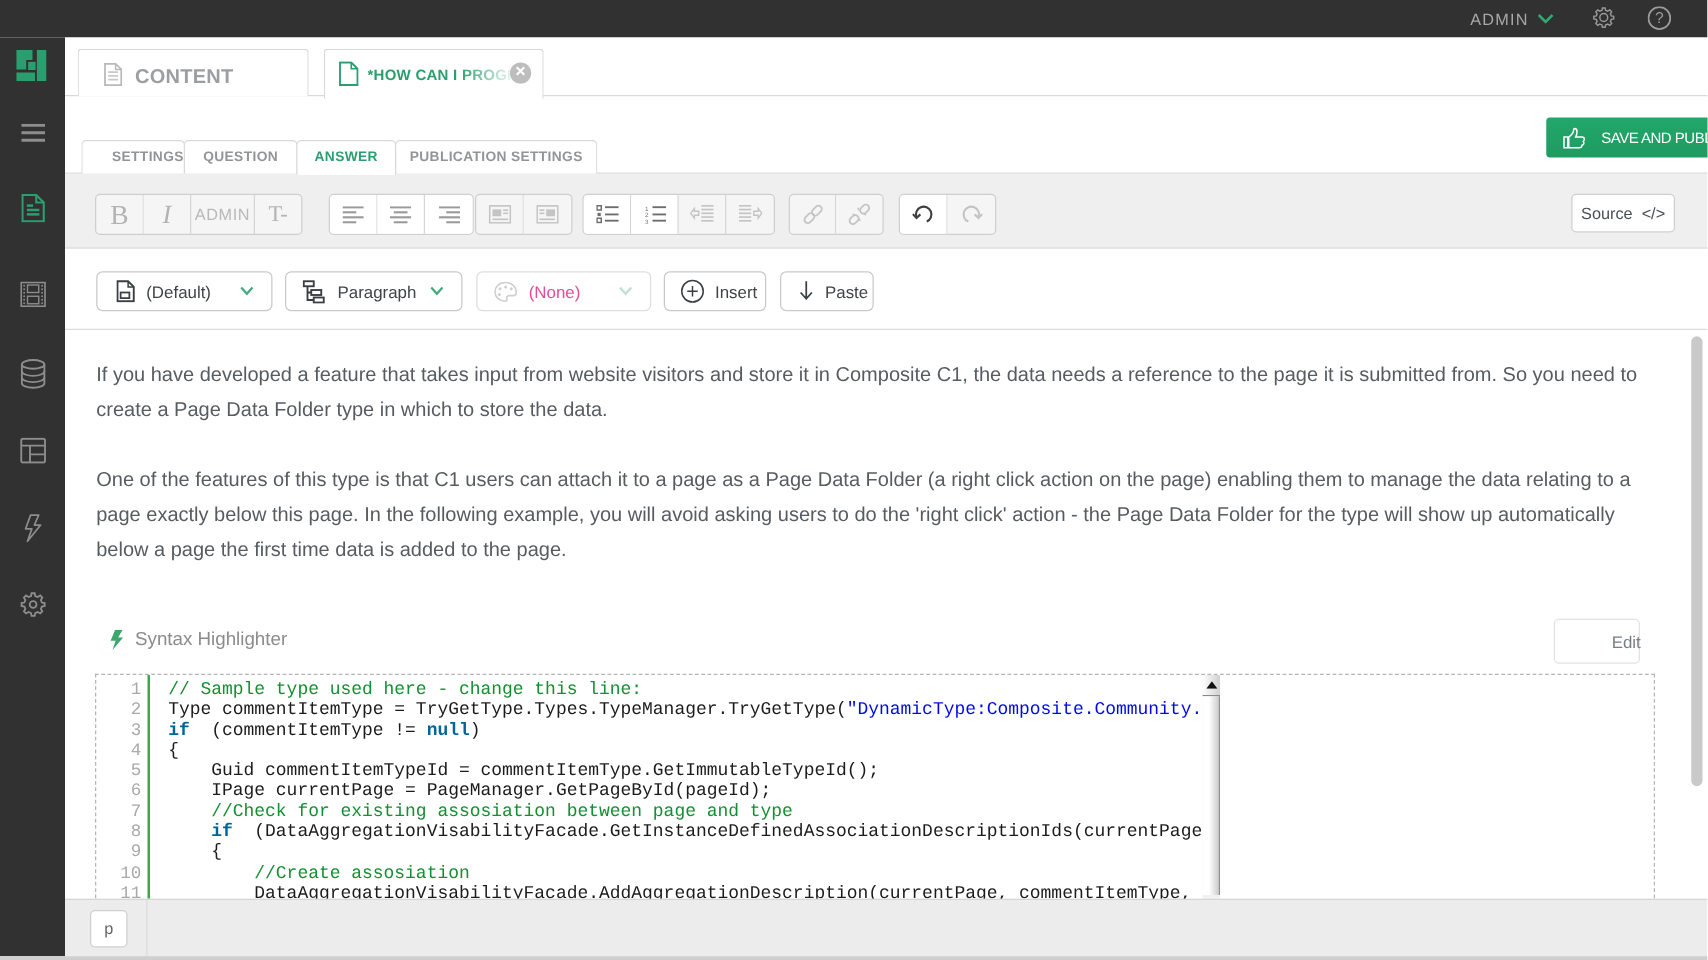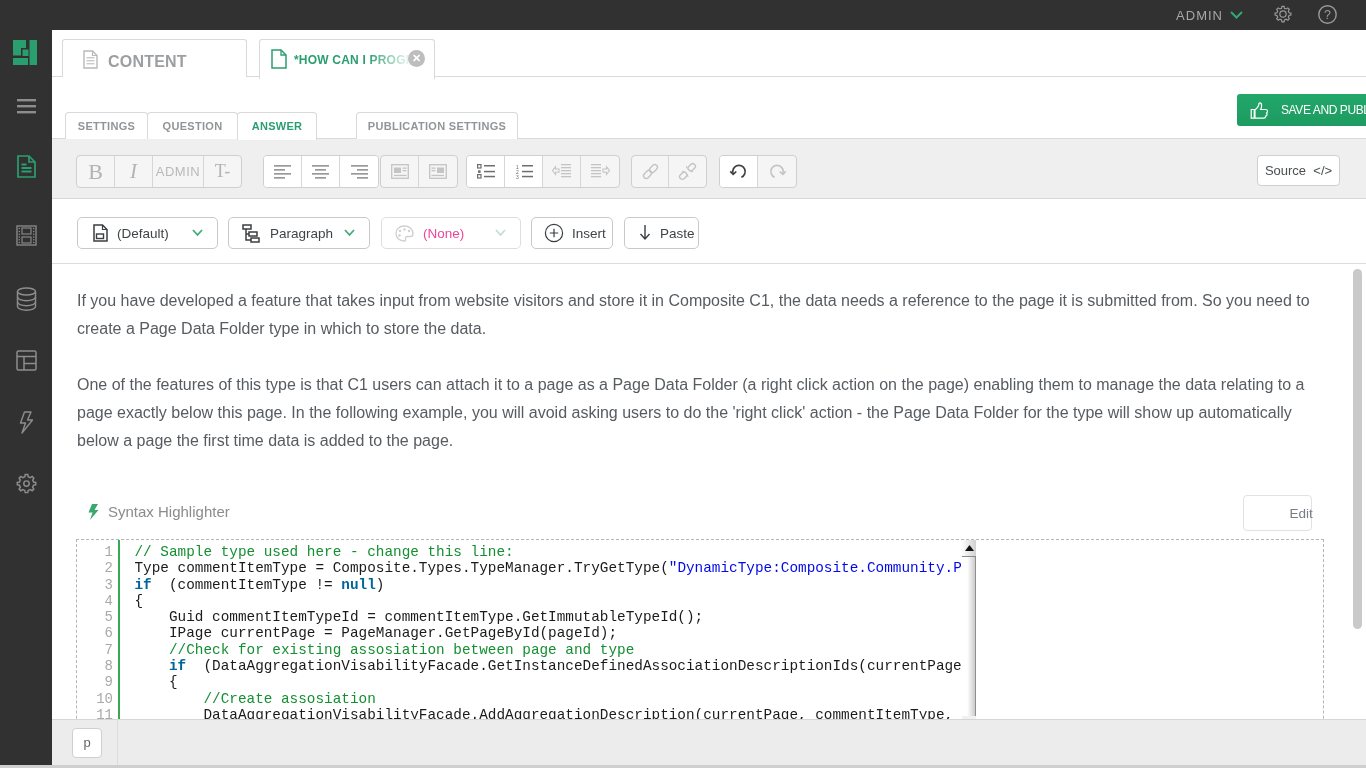--- a/index.html
+++ b/index.html
@@ -171,24 +171,24 @@
 <div class="tab2 abs">
   <svg style="position:absolute;left:11px;top:9px" width="16" height="20" viewBox="0 0 16 20">
       <path d="M1 1 H10 L15 6 V19 H1 Z" fill="none" stroke="#2b9e6f" stroke-width="1.5"></path>
       <path d="M10 1 V6 H15" fill="none" stroke="#2b9e6f" stroke-width="1.3"></path>
     </svg>
   <div class="lbl">*HOW CAN I PROGRA</div>
   <div class="closebtn">✕</div>
 </div>
 
 <div id="subline" class="abs"></div>
-<div class="subtab abs" style="left:65px;width:81px;">SETTINGS</div>
+<div class="subtab abs" style="left:65px;width:81px;text-align:right;">SETTINGS</div>
 <div class="subtab abs" style="left:147px;width:89px;">QUESTION</div>
 <div class="subtab subactive abs" style="left:237px;width:78px;">ANSWER</div>
-<div class="subtab abs" style="left:316px;width:160px;margin-left:40px;">PUBLICATION SETTINGS</div>
+<div class="subtab abs" style="left:316px;width:160px;">PUBLICATION SETTINGS</div>
 
 <div id="savebtn" class="abs">
   <svg style="margin-left:13px" width="19" height="19" viewBox="0 0 19 19">
       <path d="M5 8.8 C6.5 7.6 8.9 5.4 8.9 3.0 C8.9 2.2 9.2 1.8 9.8 1.8 C10.6 1.8 11.6 2.3 11.6 4.4 C11.6 6.0 10.9 7.9 10.6 8.5 L15.6 8.5 C16.7 8.5 17.5 9.3 17.5 10.3 C17.5 11.0 17.2 11.6 16.6 12.0 C16.9 12.3 17.1 12.8 17.1 13.3 C17.1 14.2 16.5 15.0 15.6 15.2 C15.6 16.3 14.8 17.1 13.6 17.1 L5 17.1 Z M1.2 8.5 H4.2 V17.2 H1.2 Z" fill="none" stroke="#fff" stroke-width="1.2"></path>
     </svg>
   <span class="txt">SAVE AND PUBLISH</span>
   <svg style="position:absolute;right:11px;top:13px" width="11" height="7" viewBox="0 0 11 7">
       <path d="M0 0 H11 L5.5 6.5 Z" fill="#fff"></path>
     </svg>
 </div>
@@ -445,21 +445,21 @@
 4
 5
 6
 7
 8
 9
 10
 11</div>
 <div id="gline" class="abs"></div>
 <div id="code" class="abs"><span class="cmt">// Sample type used here - change this line:</span>
-<span class="pln">Type commentItemType = Composite.Types.TypeManager.TryGetType(</span><span class="str">"DynamicType:Composite.Community.PageComments.Comment"</span>
+<span class="pln">Type commentItemType = TryGetType.Types.TypeManager.TryGetType(</span><span class="str">"DynamicType:Composite.Community.PageComments.Comment"</span>
 <span class="kw">if</span><span class="pln">  (commentItemType != </span><span class="kw">null</span><span class="pln">)</span>
 <span class="pln">{</span>
 <span class="pln">    Guid commentItemTypeId = commentItemType.GetImmutableTypeId();</span>
 <span class="pln">    IPage currentPage = PageManager.GetPageById(pageId);</span>
 <span class="cmt">    //Check for existing assosiation between page and type</span>
 <span class="kw">    if</span><span class="pln">  (DataAggregationVisabilityFacade.GetInstanceDefinedAssociationDescriptionIds(currentPage.Id).Count == 0)</span>
 <span class="pln">    {</span>
 <span class="cmt">        //Create assosiation</span>
 <span class="pln">        DataAggregationVisabilityFacade.AddAggregationDescription(currentPage, commentItemType, "Comments");</span></div>
 <div id="codesb" class="abs">

